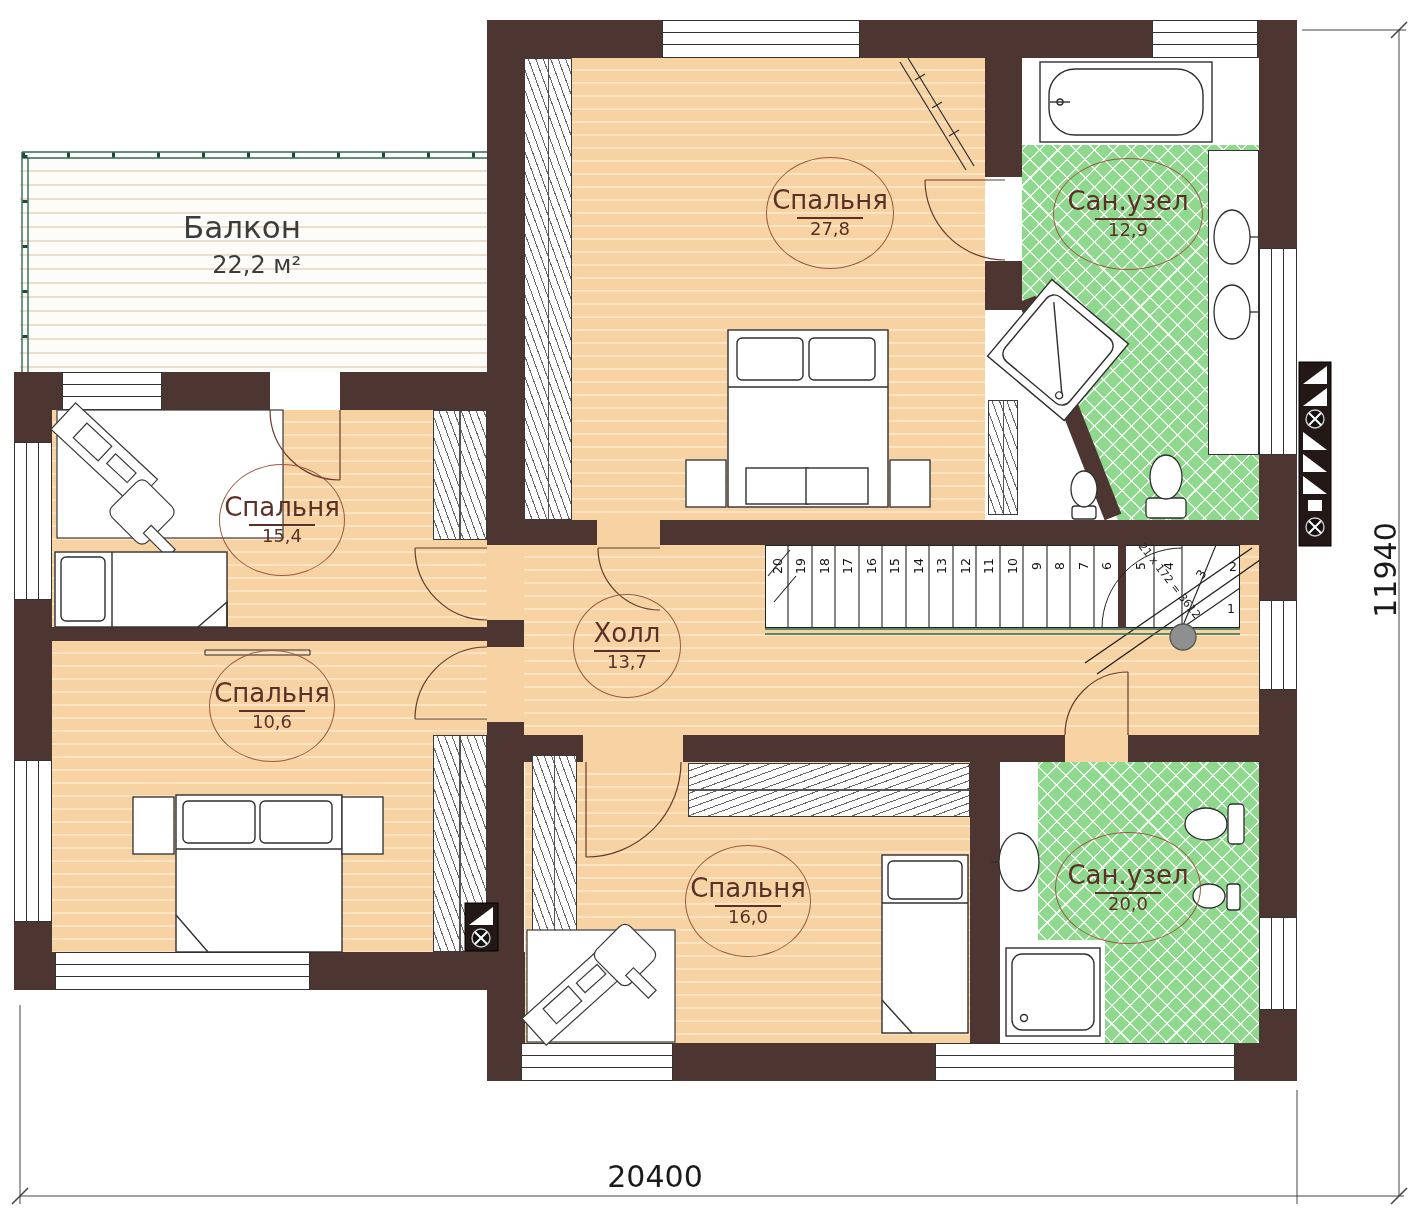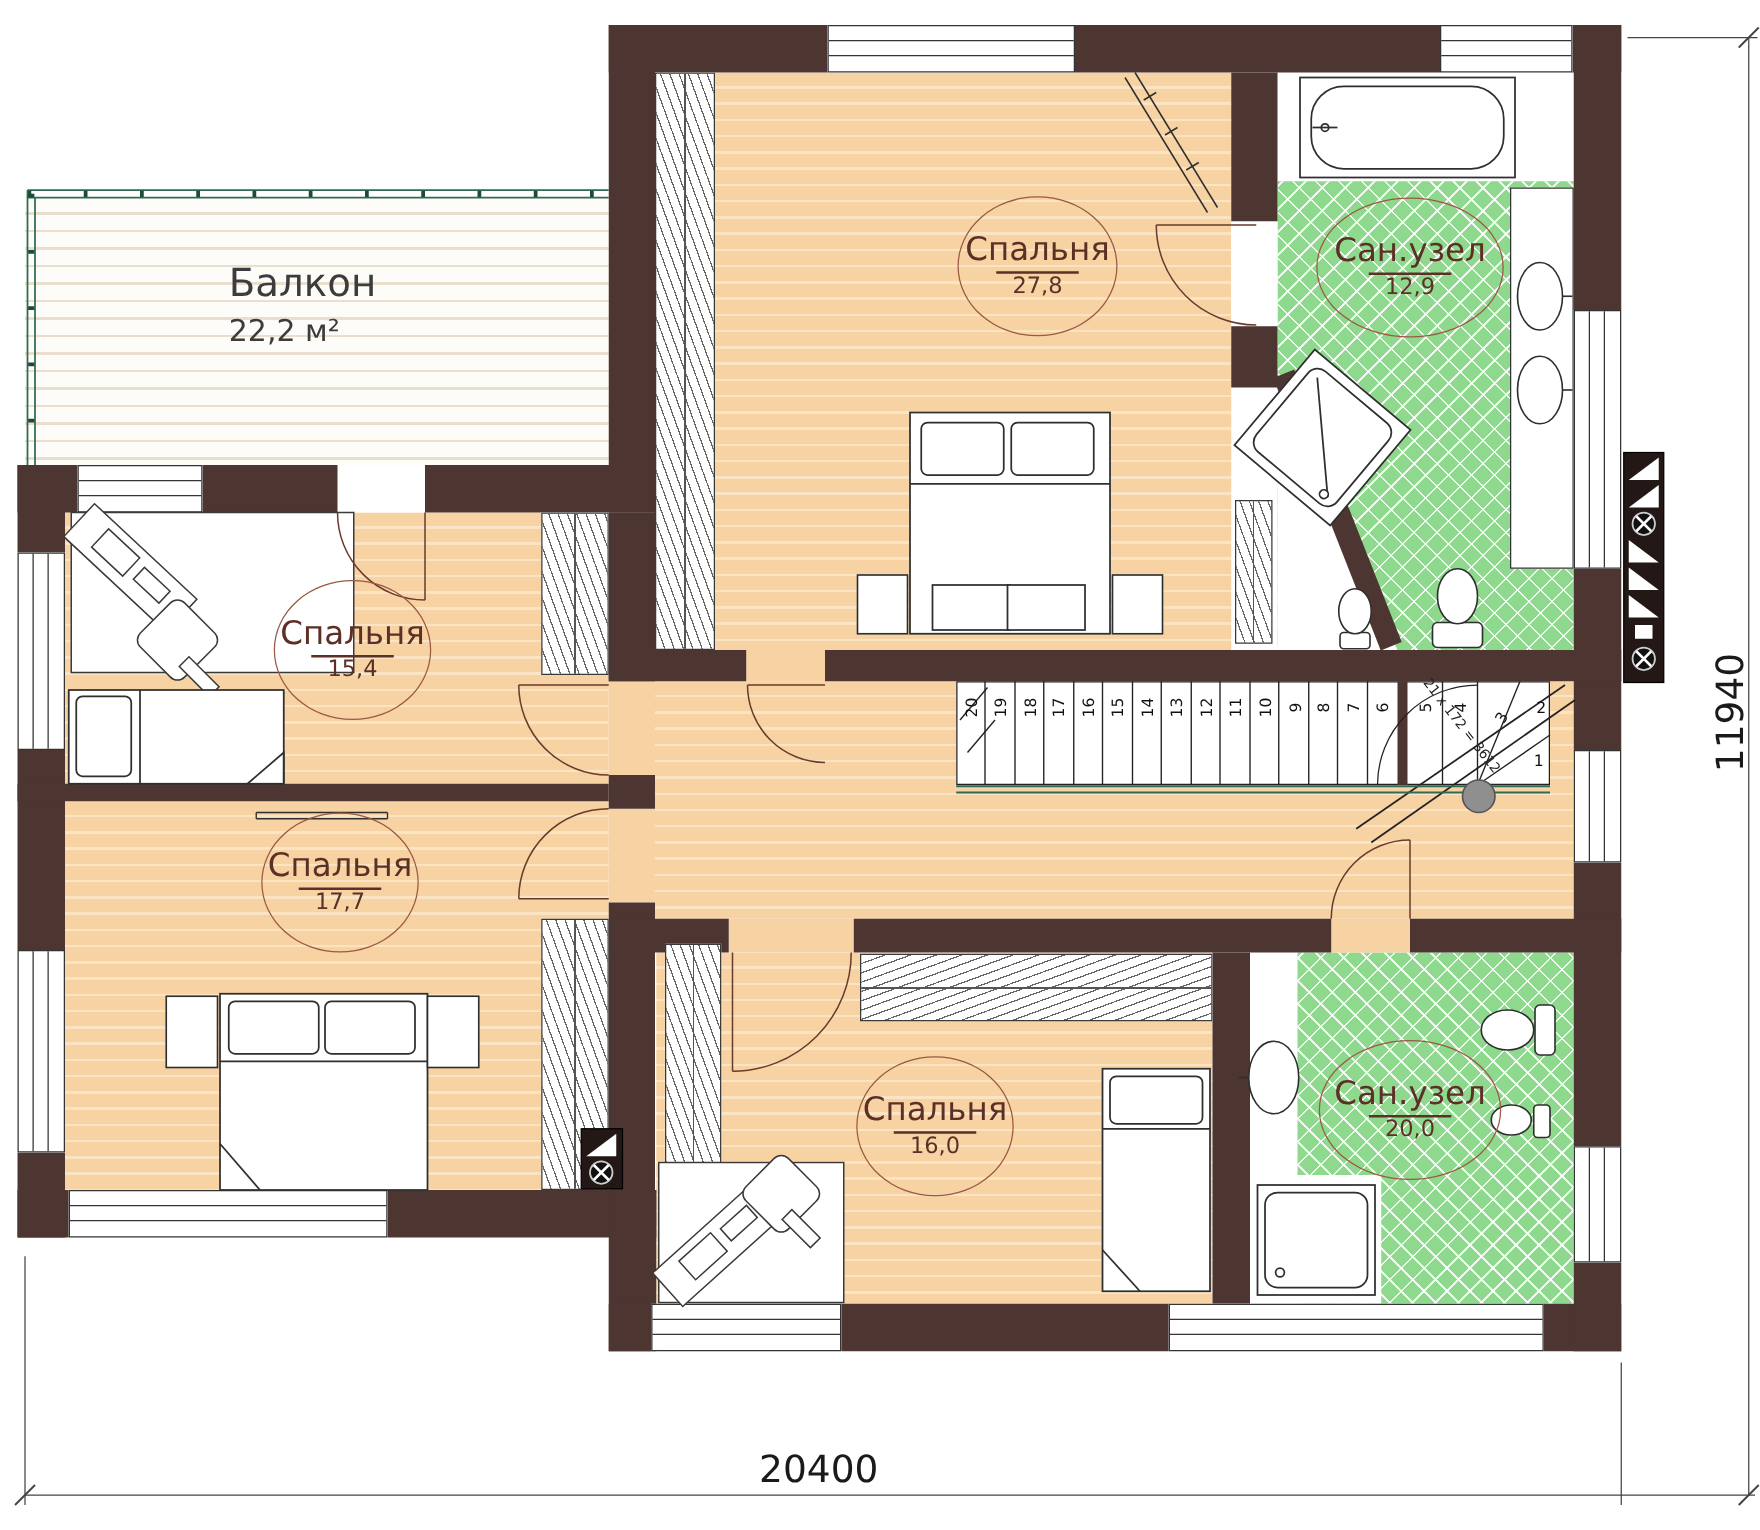--- a/index.html
+++ b/index.html
@@ -24,21 +24,21 @@
   .hatch-v{background-image:linear-gradient(90deg,transparent 49%,#555 49%,#555 52%,transparent 52%),
     repeating-linear-gradient(70deg,transparent 0 6px,#666 6px 7px);}
   .hatch-h{background-image:linear-gradient(180deg,transparent 49%,#555 49%,#555 52%,transparent 52%),
     repeating-linear-gradient(160deg,transparent 0 6px,#666 6px 7px);}
   .room-label{position:absolute;display:flex;flex-direction:column;align-items:center;justify-content:center;
     color:var(--ink);border:1.4px solid #9a5a44;border-radius:50%;box-sizing:border-box;
     transform:translate(-50%,-50%);background:transparent;text-align:center;line-height:1.05;}
   .rl-name{font-size:26px;}
   .rl-bar{width:66px;border-top:2px solid currentColor;margin:2px 0 1px 0;}
   .rl-area{font-size:18px;}
-  .balc-label{position:absolute;transform:translate(-50%,-50%);color:#3c3c3c;text-align:left;}
+  .balc-label{position:absolute;transform:translate(-50%,-50%);color:#3c3c3c;text-align:right;}
   .balc-name{font-size:31px;}
   .balc-area{font-size:24px;margin-top:6px;}
   .dim{position:absolute;color:#1a1a1a;font-size:30px;transform:translate(-50%,-50%);white-space:nowrap;}
   .dim-v{transform:translate(-50%,-50%) rotate(-90deg);}
   .stair-num{position:absolute;font-size:12.5px;color:#111;transform:translate(-50%,-50%) rotate(-90deg);white-space:nowrap;}
   .stair-formula{position:absolute;left:1146px;top:540px;font-size:11px;color:#222;
     transform:rotate(52deg);transform-origin:0 0;white-space:nowrap;}
   svg.overlay{position:absolute;left:0;top:0;}
 </style>
 </head>
@@ -357,25 +357,30 @@
     <div class="rl-bar"></div>
     <div class="rl-area">12,9</div>
   </div>
 
   <div class="room-label" style="left:282px;top:520px;width:126px;height:112px;">
     <div class="rl-name">Спальня</div>
     <div class="rl-bar"></div>
     <div class="rl-area">15,4</div>
   </div>
 
+  <div class="room-label" style="left:627px;top:646px;width:108px;height:104px;">
+    <div class="rl-name">Холл</div>
+    <div class="rl-bar"></div>
+    <div class="rl-area">13,7</div>
+  </div>
 
   <div class="room-label" style="left:272px;top:706px;width:126px;height:112px;">
     <div class="rl-name">Спальня</div>
     <div class="rl-bar"></div>
-    <div class="rl-area">17,7</div>
+    <div class="rl-area">10,6</div>
   </div>
 
   <div class="room-label" style="left:748px;top:901px;width:126px;height:112px;">
     <div class="rl-name">Спальня</div>
     <div class="rl-bar"></div>
     <div class="rl-area">16,0</div>
   </div>
 
   <div class="room-label" style="left:1128px;top:888px;width:146px;height:112px;">
     <div class="rl-name">Сан.узел</div>

